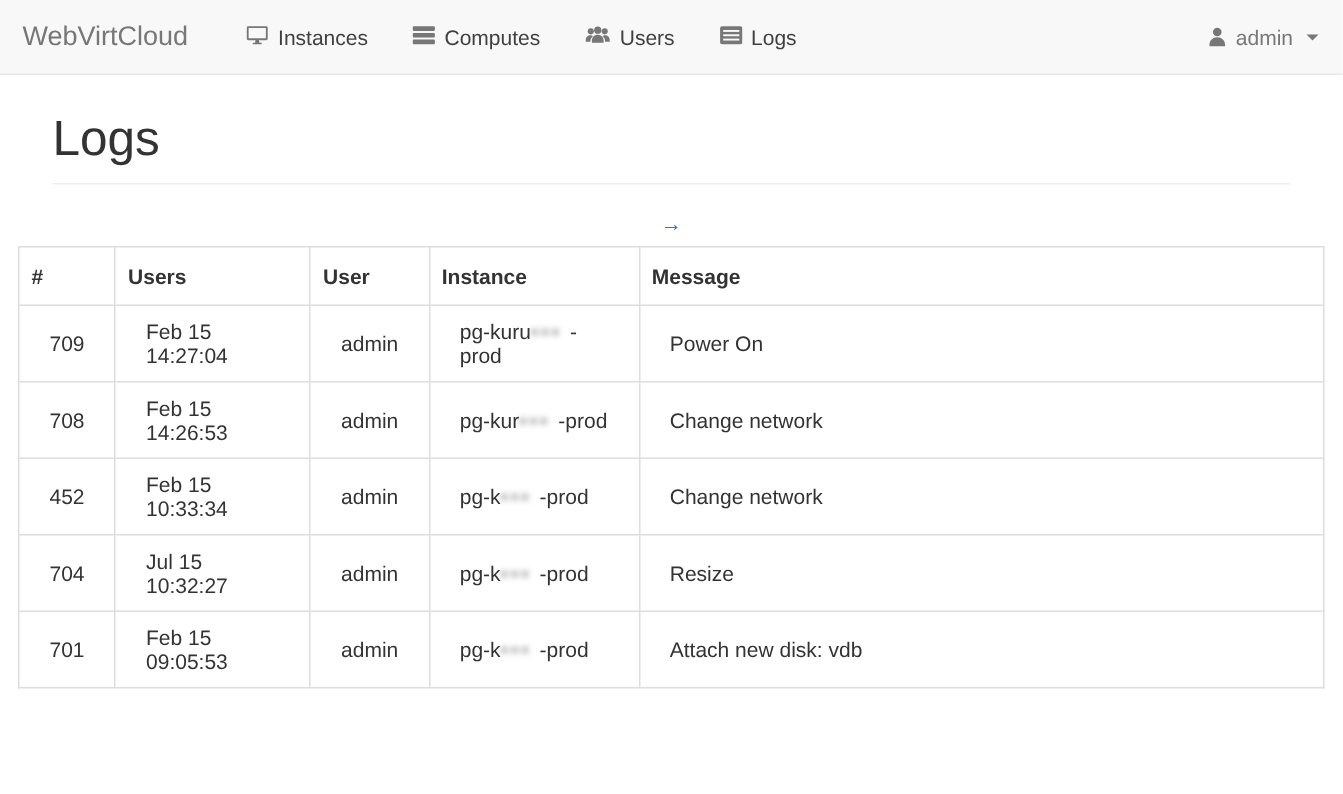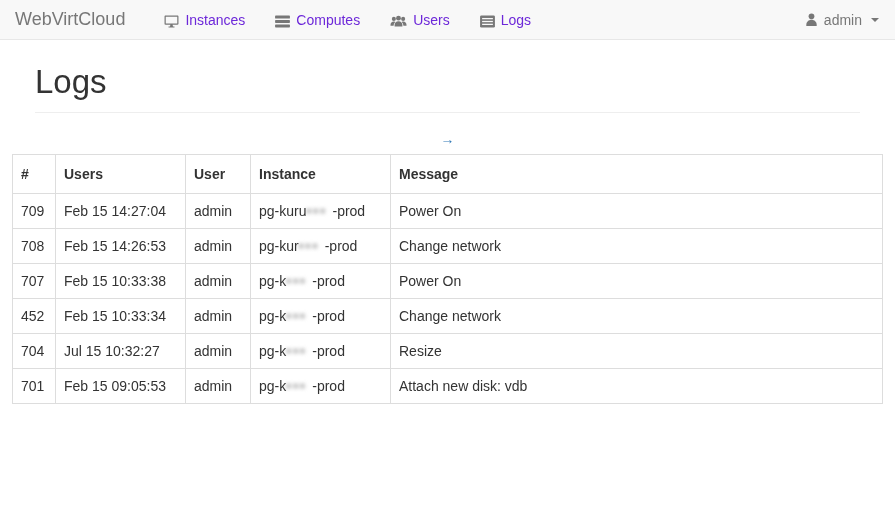--- a/index.html
+++ b/index.html
@@ -7,39 +7,39 @@
     width: 895px; height: 529px;
     overflow: hidden;
     background: #ffffff;
     font-family: "Liberation Sans", "DejaVu Sans", sans-serif;
     font-size: 14px;
     color: #333333;
   }
 
   
   .navbar {
-    height: 40px;
+    height: 50px;
     background: #f8f8f8;
     border-bottom: 1px solid #e7e7e7;
     display: flex;
     align-items: center;
   }
   .brand {
     font-size: 18px;
     color: #777777;
     padding: 0 15px 0 15px;
     text-decoration: none;
     cursor: pointer;
   }
   .nav-items { display: flex; align-items: center; }
   .nav-item {
     display: flex;
-    align-items: flex-end;
+    align-items: flex-start;
     gap: 6px;
-    color: #6d28d9;
+    color: #404040;
     margin-left: 30px;
     text-decoration: none;
     cursor: pointer;
   }
   .nav-item:first-child { margin-left: 24px; }
   .nav-item svg, .user-menu svg { display: block; }
   .navbar-right { margin-left: auto; }
   .user-menu {
     display: flex;
     align-items: center;
@@ -94,21 +94,21 @@
     border: 1px solid #dddddd;
   }
   th, td {
     border: 1px solid #dddddd;
     text-align: left;
     vertical-align: middle;
     font-size: 14px;
     color: #333333;
   }
   th { padding: 11px 8px; font-weight: bold; }
-  td { padding: 9px 8px; }
+  td { padding: 9px 20px; }
   col.c-id       { width: 43px; }
   col.c-date     { width: 130px; }
   col.c-user     { width: 65px; }
   col.c-instance { width: 140px; }
 
   .redacted {
     display: inline-block;
     min-width: 26px;
     color: #888888;
     filter: blur(2.2px);
@@ -219,27 +219,20 @@
   </tr>
 
   <tr>
     <td>708</td>
     <td>Feb 15 14:26:53</td>
     <td>admin</td>
     <td><span>pg-kur</span><span class="redacted">•••</span><span>-prod</span></td>
     <td>Change network</td>
   </tr>
 
-  <tr>
-    <td>707</td>
-    <td>Feb 15 10:33:38</td>
-    <td>admin</td>
-    <td><span>pg-k</span><span class="redacted">•••</span><span>-prod</span></td>
-    <td>Power On</td>
-  </tr>
 
   <tr>
     <td>452</td>
     <td>Feb 15 10:33:34</td>
     <td>admin</td>
     <td><span>pg-k</span><span class="redacted">•••</span><span>-prod</span></td>
     <td>Change network</td>
   </tr>
 
 

